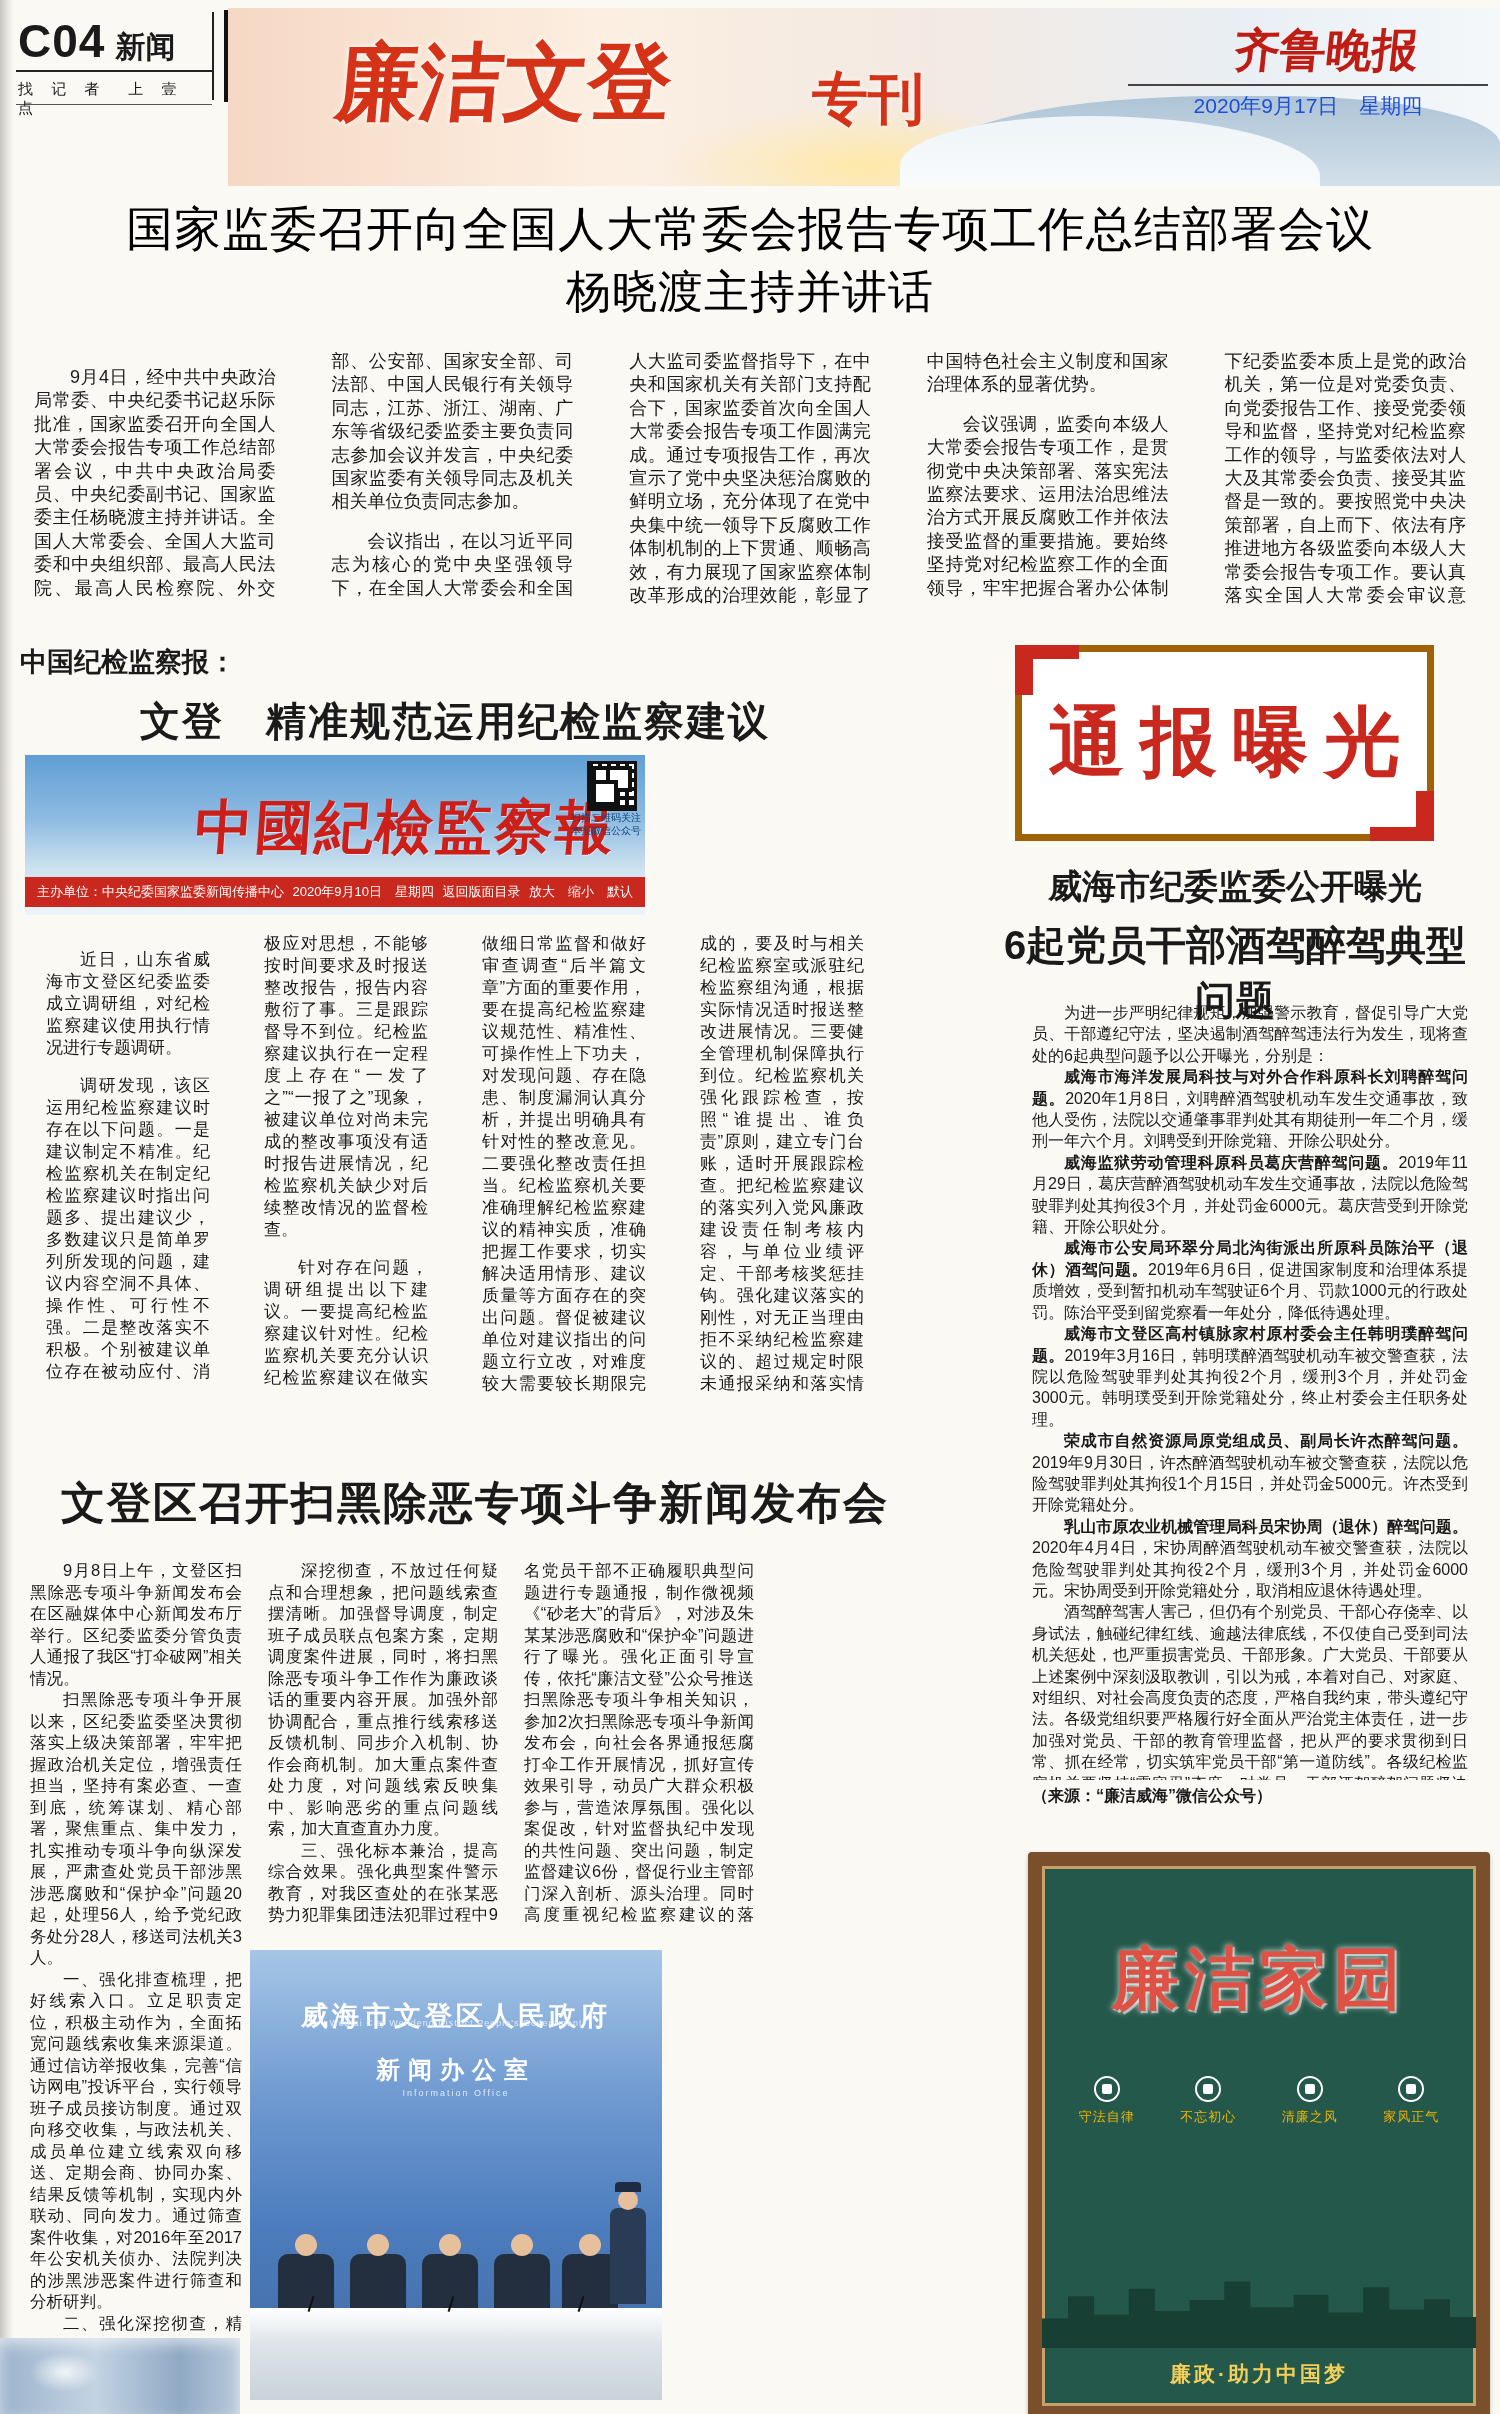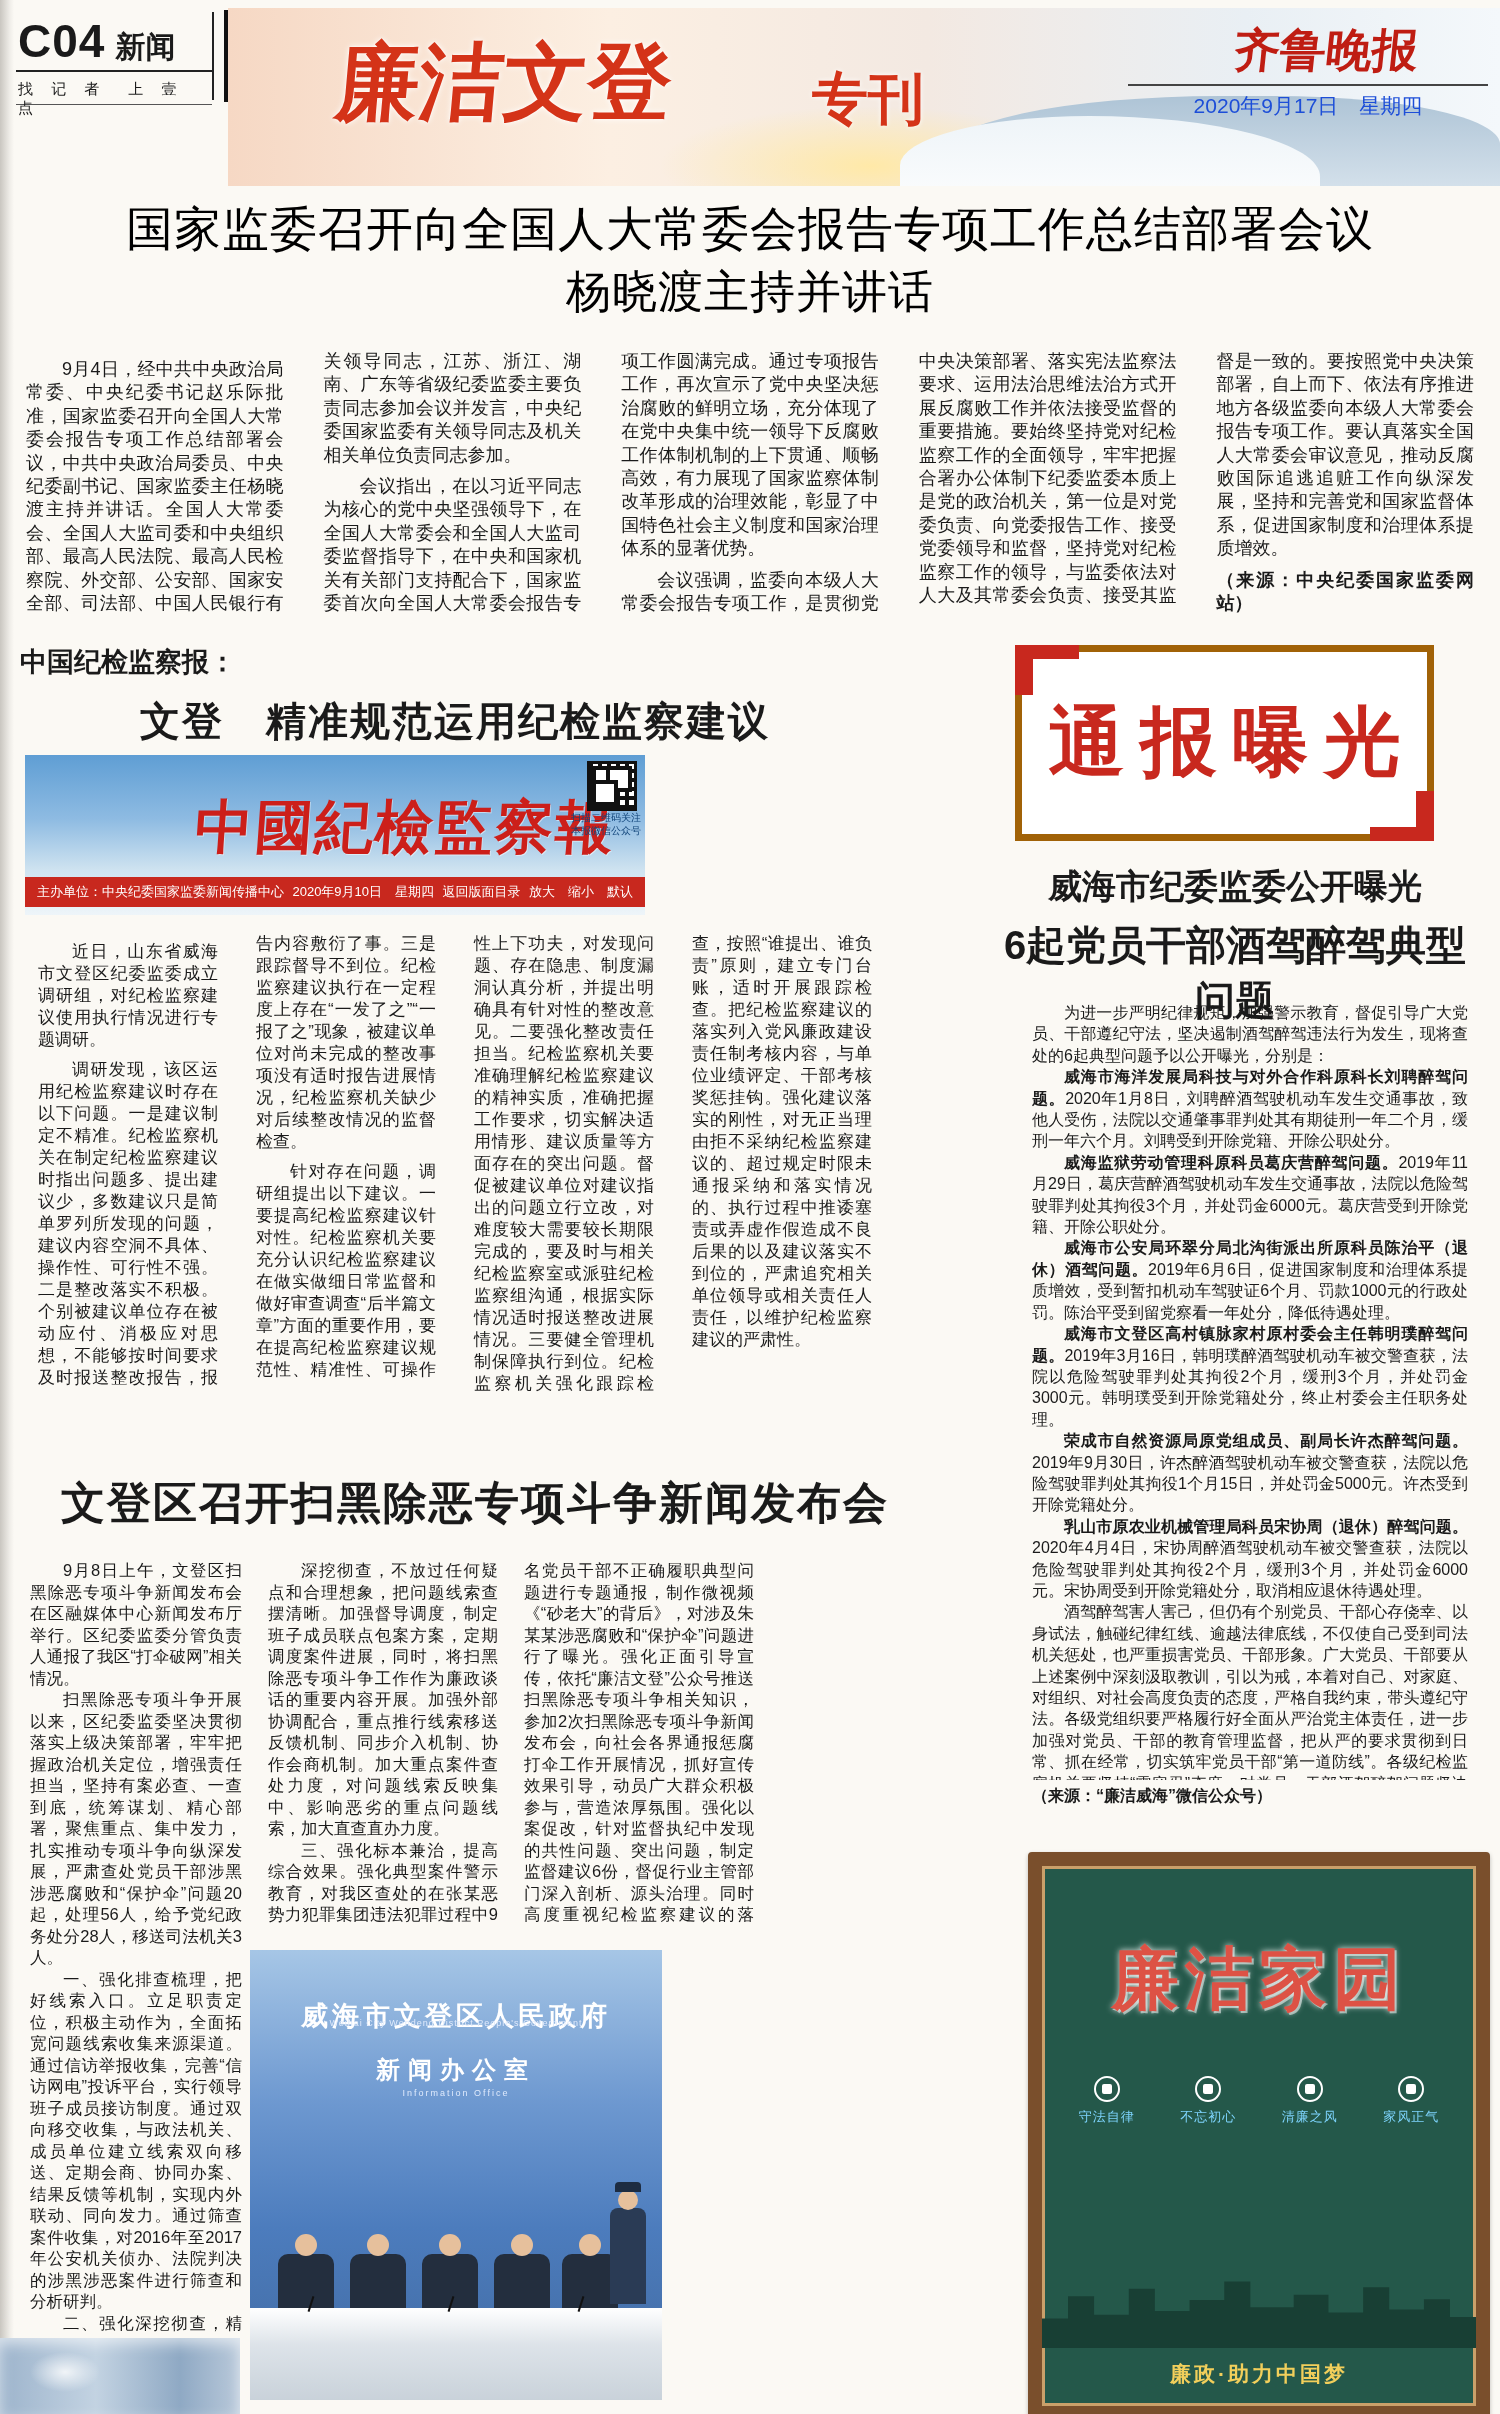--- a/index.html
+++ b/index.html
@@ -35,21 +35,21 @@
              text-shadow:0 0 5px #fff;}
   .masthead{left:1168px;top:20px;width:316px;text-align:center;font-size:46px;font-weight:800;
             color:#bf1d13;font-family:"Liberation Serif",serif;transform:skewX(-6deg);}
   .mast-line{left:1128px;top:84px;width:360px;border-bottom:2px solid #444;}
   .mast-date{left:1128px;top:92px;width:360px;text-align:center;font-size:21px;color:#1d4ed8;}
 
   
   .h1a,.h1b{left:20px;width:1460px;text-align:center;font-weight:400;color:#000;letter-spacing:1px;}
   .h1a{top:198px;font-size:47px;}
   .h1b{top:262px;font-size:45px;}
-  .body-text p{margin:8px;text-indent:2em;text-align:justify;}
+  .body-text p{margin:16px;text-indent:2em;text-align:justify;}
   .cols5{left:18px;top:350px;width:1464px;height:272px;column-count:5;column-gap:24px;
          font-size:18px;line-height:23.4px;overflow:hidden;}
   .src{text-align:right;font-weight:700;text-indent:0 !important;}
 
   
   .jj-label{left:20px;top:644px;font-size:27px;font-weight:800;}
   .jj-title{left:30px;top:694px;width:850px;text-align:center;font-size:40px;font-weight:900;letter-spacing:2px;}
   .jj-banner{left:25px;top:755px;width:620px;height:160px;overflow:hidden;
              background:linear-gradient(180deg,#5f9ed4 0%,#8ebbe2 40%,#cfe3f0 72%,#eef5f9 100%);}
   .jj-callig{position:absolute;left:170px;top:34px;font-size:58px;font-weight:900;color:#cc1f1a;
@@ -100,21 +100,21 @@
   .mic{position:absolute;bottom:88px;width:2px;height:16px;background:#111;transform:rotate(18deg);}
 
   
   .board{left:1028px;top:1852px;width:434px;height:540px;background:#24584a;
          border:14px solid #7a4f2c;box-shadow:inset 0 0 0 3px #caa06a,0 2px 4px rgba(0,0,0,.25);
          border-radius:4px;overflow:hidden;}
   .bd-title{position:absolute;top:68px;width:100%;text-align:center;font-size:68px;font-weight:900;
             color:#dd5245;letter-spacing:6px;font-family:"Liberation Serif",serif;
             text-shadow:0 0 6px rgba(255,255,255,.85),2px 2px 0 rgba(255,255,255,.5);}
   .bd-items{position:absolute;top:210px;width:100%;display:flex;justify-content:space-around;padding:0 14px;box-sizing:border-box;}
-  .bd-item{text-align:center;color:#7dd3fc;font-size:13px;letter-spacing:1px;}
+  .bd-item{text-align:center;color:#eab308;font-size:13px;letter-spacing:1px;}
   .bd-ico{width:22px;height:22px;margin:0 auto 6px;border:2px solid #fff;border-radius:50%;position:relative;}
   .bd-ico::after{content:"";position:absolute;inset:6px;background:#fff;border-radius:2px;}
   .bd-sky{position:absolute;bottom:58px;left:0;width:100%;height:74px;background:#183f34;
           clip-path:polygon(0 100%,0 60%,6% 60%,6% 30%,12% 30%,12% 55%,20% 55%,20% 20%,26% 20%,26% 50%,34% 50%,34% 35%,42% 35%,42% 10%,48% 10%,48% 45%,58% 45%,58% 28%,66% 28%,66% 52%,74% 52%,74% 18%,80% 18%,80% 48%,88% 48%,88% 34%,94% 34%,94% 58%,100% 58%,100% 100%);}
   .bd-slogan{position:absolute;bottom:18px;width:100%;text-align:center;font-size:21px;font-weight:800;color:#f2cf5b;letter-spacing:3px;}
 
   .frag{left:0;top:2338px;width:240px;height:76px;
         background:linear-gradient(90deg,#9db4cc,#c3d3e2 40%,#8fa9c4 75%,#b9c9da);
         box-shadow:inset 0 6px 14px rgba(255,255,255,.6);}
   .frag::before{content:"";position:absolute;left:30px;top:14px;width:70px;height:40px;border-radius:50%;

